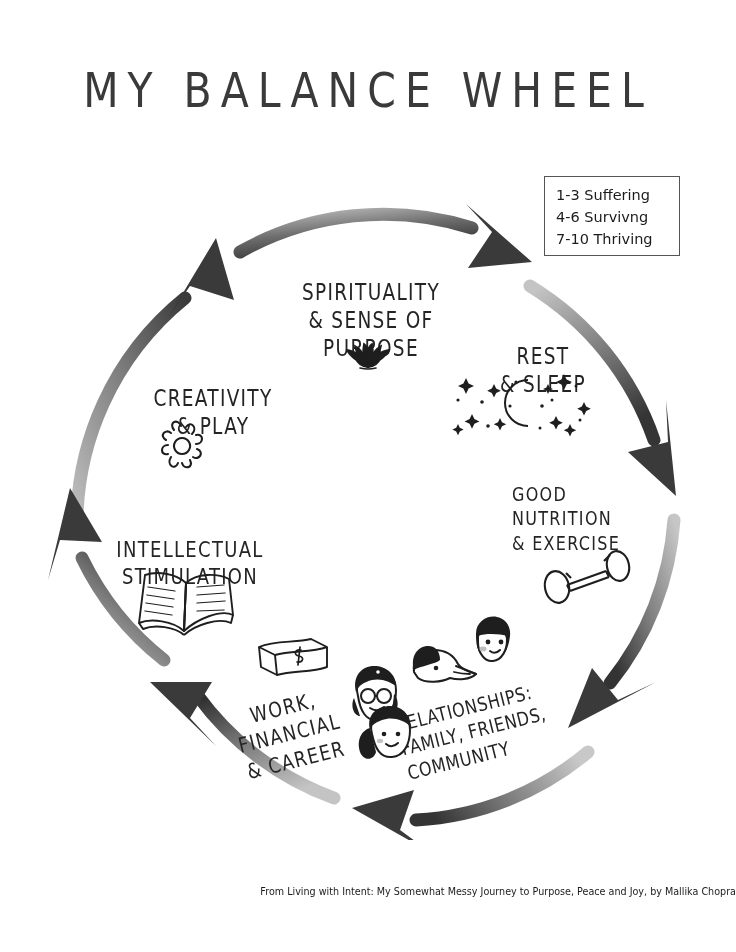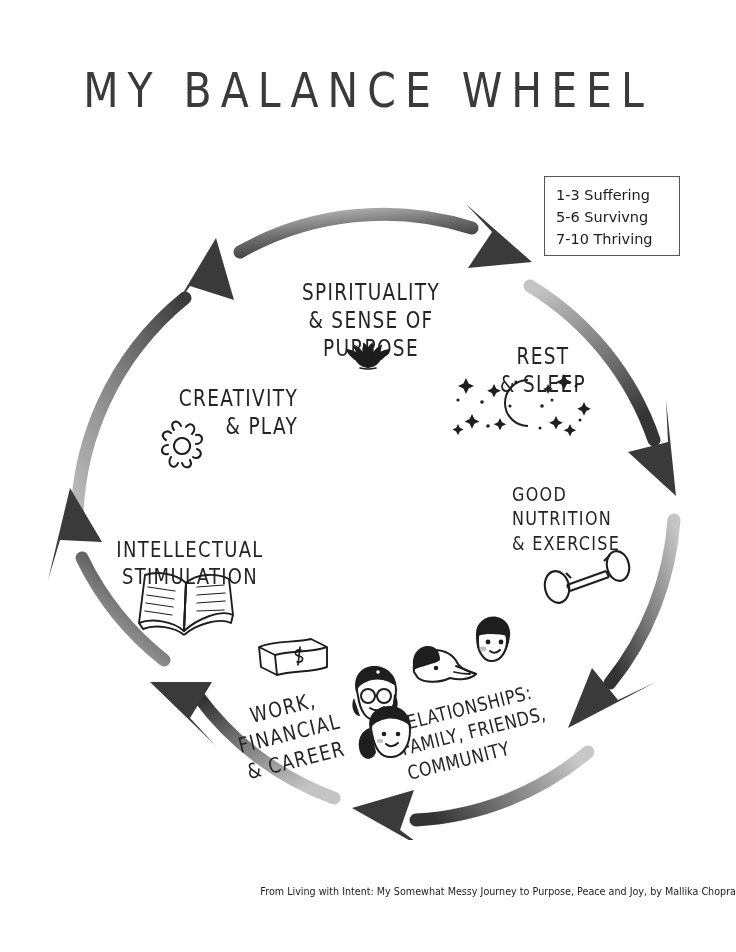--- a/index.html
+++ b/index.html
@@ -97,22 +97,22 @@
   #label-work {
     left: 228px; top: 672px; width: 120px;
     text-align: center; font-size: 17.5px;
     transform: rotate(-14deg);
   }
   #label-intellectual {
     left: 100px; top: 512px; width: 180px;
     text-align: center; font-size: 18px;
   }
   #label-creativity {
-    left: 148px; top: 360px; width: 150px;
-    text-align: right; font-size: 18.5px;
+    left: 138px; top: 360px; width: 150px;
+    text-align: center; font-size: 18.5px;
   }
 
   
   .doodle { position: absolute; }
   #icon-lotus      { left: 342px; top: 336px; }
   #icon-moon-stars { left: 452px; top: 362px; }
   #icon-dumbbell   { left: 540px; top: 545px; }
   #icon-book       { left: 135px; top: 565px; }
   #icon-flower     { left: 152px; top: 418px; }
   #icon-money      { left: 255px; top: 637px; }
@@ -134,21 +134,21 @@
     white-space: nowrap;
   }
 </style>
 </head>
 <body>
 
 <div id="page-title">MY BALANCE WHEEL</div>
 
 <div id="legend-box">
   <div class="legend-line">1-3 Suffering</div>
-  <div class="legend-line">5-6 Survivng</div>
+  <div class="legend-line">4-6 Survivng</div>
   <div class="legend-line">7-10 Thriving</div>
 </div>
 
 <svg id="wheel" viewBox="0 0 660 650">
   <defs>
 
     <linearGradient id="g1" x1="0%" y1="100%" x2="100%" y2="0%">
       <stop offset="0%" stop-color="#c2c2c2"></stop>
         <stop offset="55%" stop-color="#7d7d7d"></stop>
         <stop offset="100%" stop-color="#3a3a3a"></stop>

